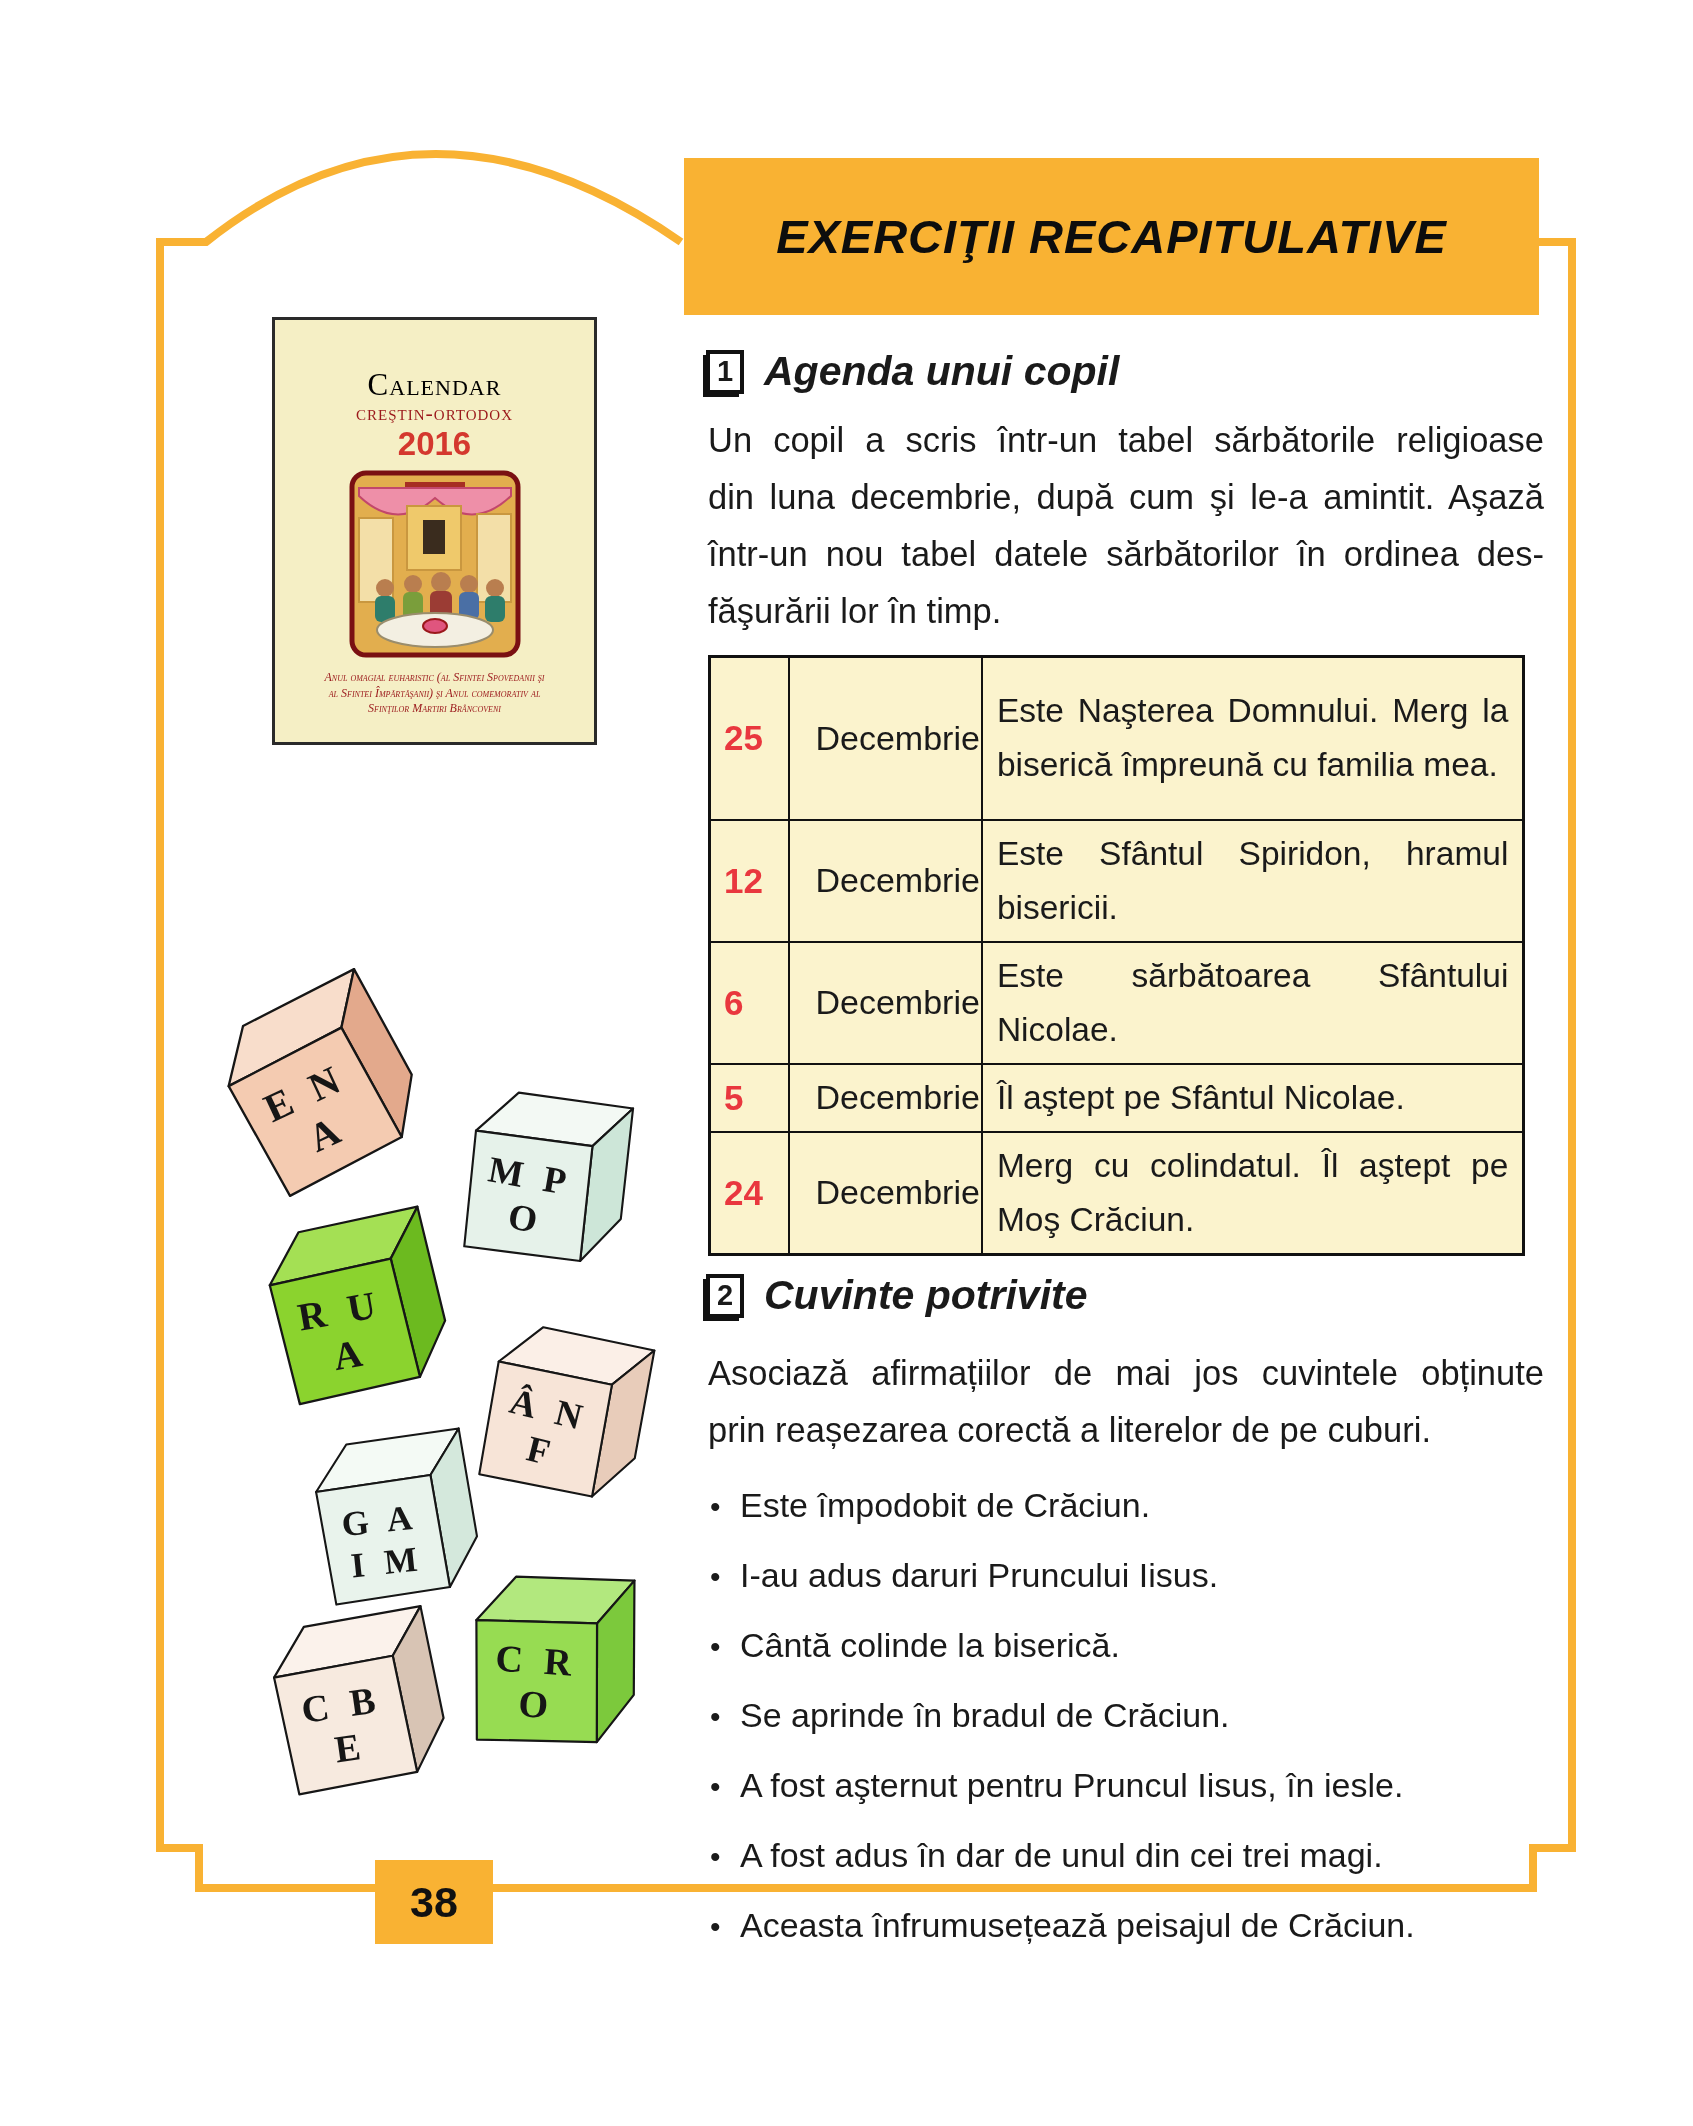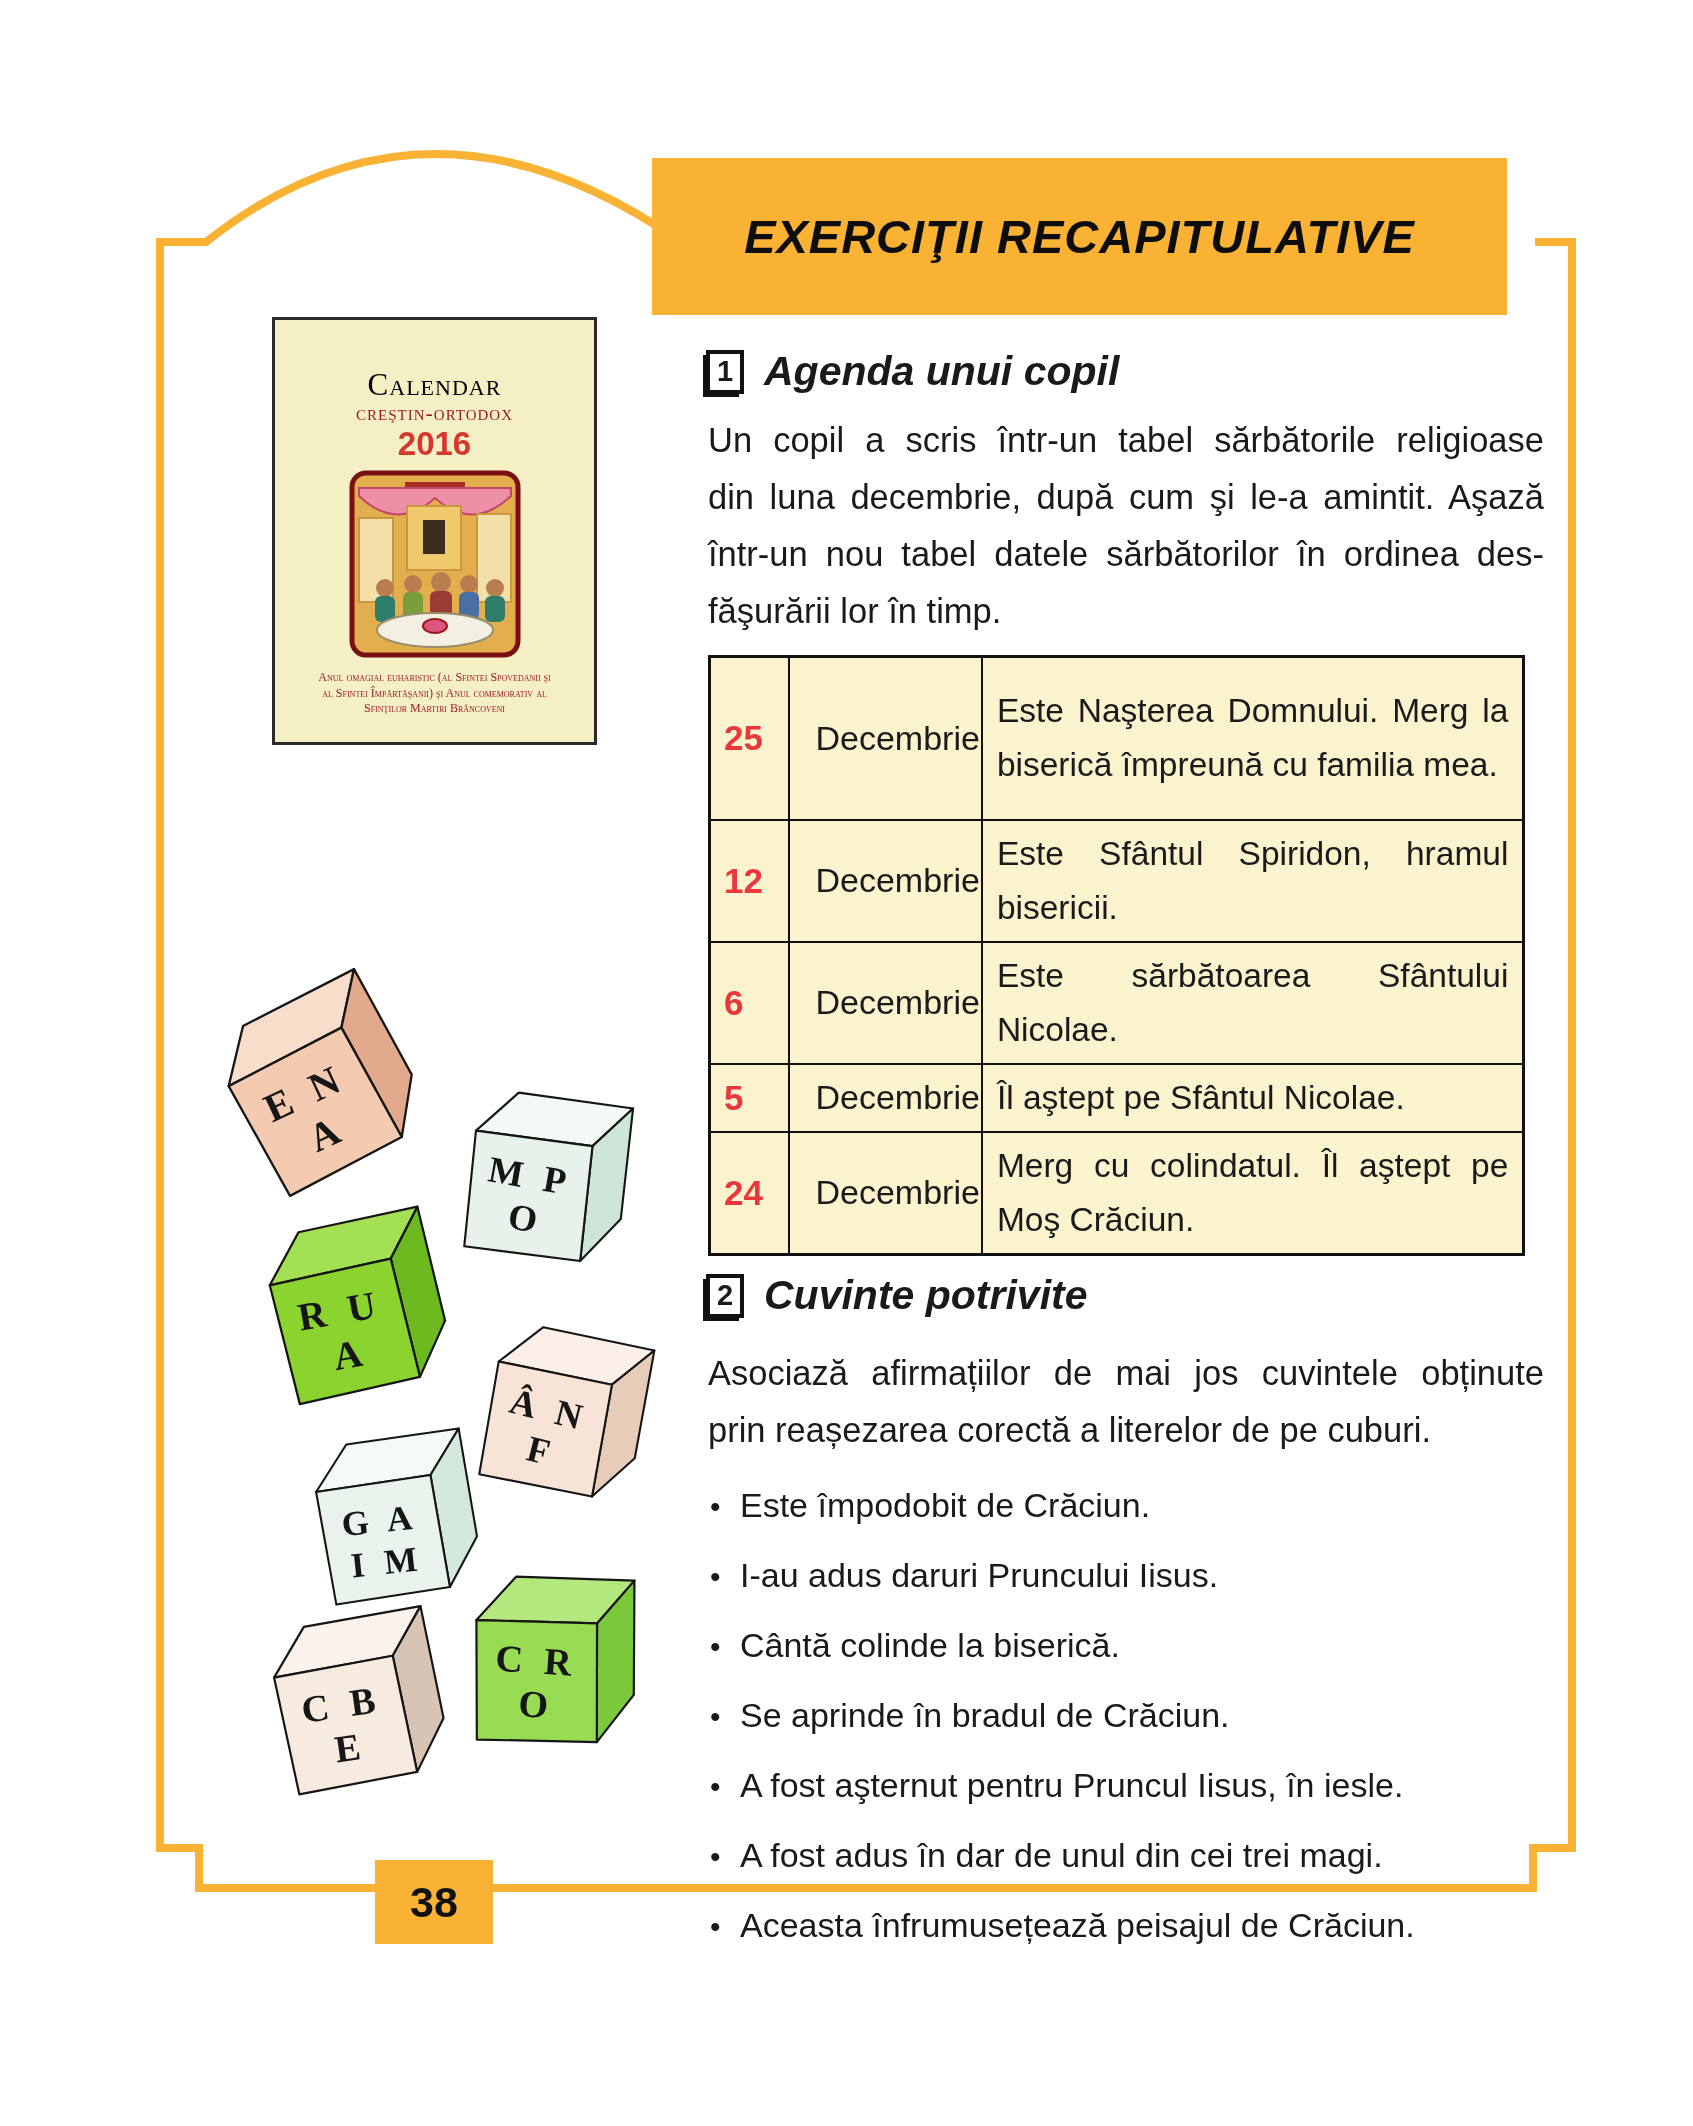--- a/index.html
+++ b/index.html
@@ -7,21 +7,21 @@
     width:1693px;height:2126px;position:relative;background:#ffffff;
     font-family:"Liberation Sans", sans-serif;color:#1a1a1a;overflow:hidden;
   }
   .abs{position:absolute;}
 
   
   #frame-svg{left:0;top:0;width:1693px;height:2126px;pointer-events:none;}
 
   
   .banner{
-    left:652px;top:158px;width:855px;height:157px;background:#F9B233;
+    left:684px;top:158px;width:855px;height:157px;background:#F9B233;
     display:flex;align-items:center;justify-content:center;
   }
   .banner-title{
     font-size:47px;font-weight:bold;font-style:italic;letter-spacing:1px;color:#0d0d0d;
   }
 
   
   .calendar{
     left:272px;top:317px;width:325px;height:428px;background:#F5EFC5;
     border:3px solid #2a2a2a;box-sizing:border-box;text-align:center;
@@ -31,21 +31,21 @@
     color:#000000;font-size:31px;letter-spacing:1px;line-height:30px;
   }
   .cal-title2{
     font-family:"Liberation Serif", serif;font-variant:small-caps;color:#9B181B;
     font-size:22px;letter-spacing:1px;line-height:26px;
   }
   .cal-year{color:#D4382E;font-size:33px;font-weight:bold;line-height:36px;}
   .cal-art{margin-top:8px;}
   .cal-caption{
     margin-top:8px;font-family:"Liberation Serif", serif;font-variant:small-caps;
-    color:#9B181B;font-size:12px;line-height:15.5px;
+    color:#9B181B;font-size:12px;line-height:15.5px;font-style:italic;
   }
 
   
   .sec-heading{display:flex;align-items:center;gap:20px;}
   .numicon{
     width:38px;height:44px;background:#fff;border:4px solid #111;box-sizing:border-box;
     display:flex;align-items:center;justify-content:center;
     font-size:29px;font-weight:bold;box-shadow:-4px 4px 0 -1px #111;
   }
   .sec-title{font-size:41px;font-weight:bold;font-style:italic;}

